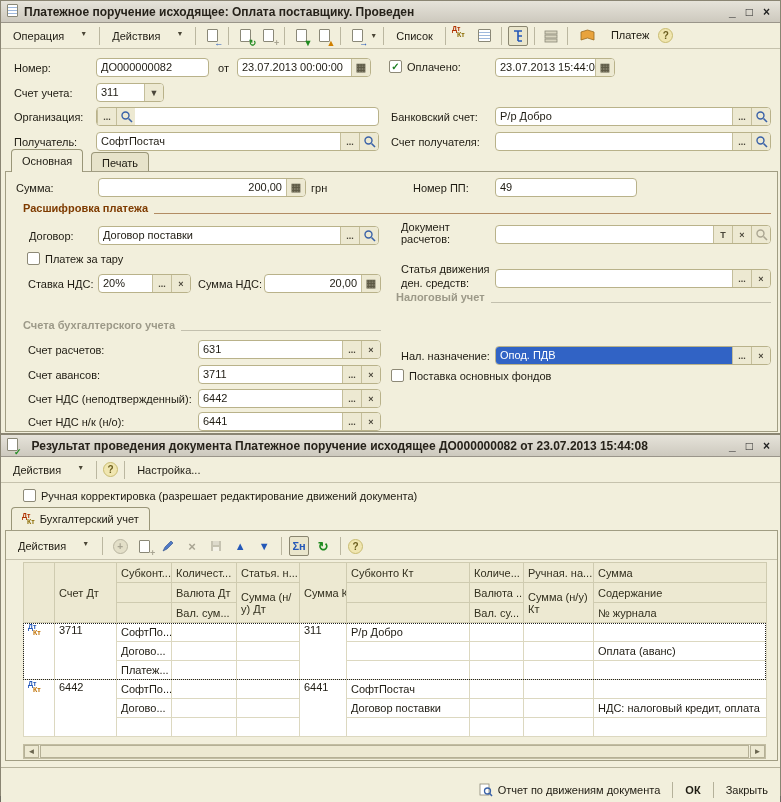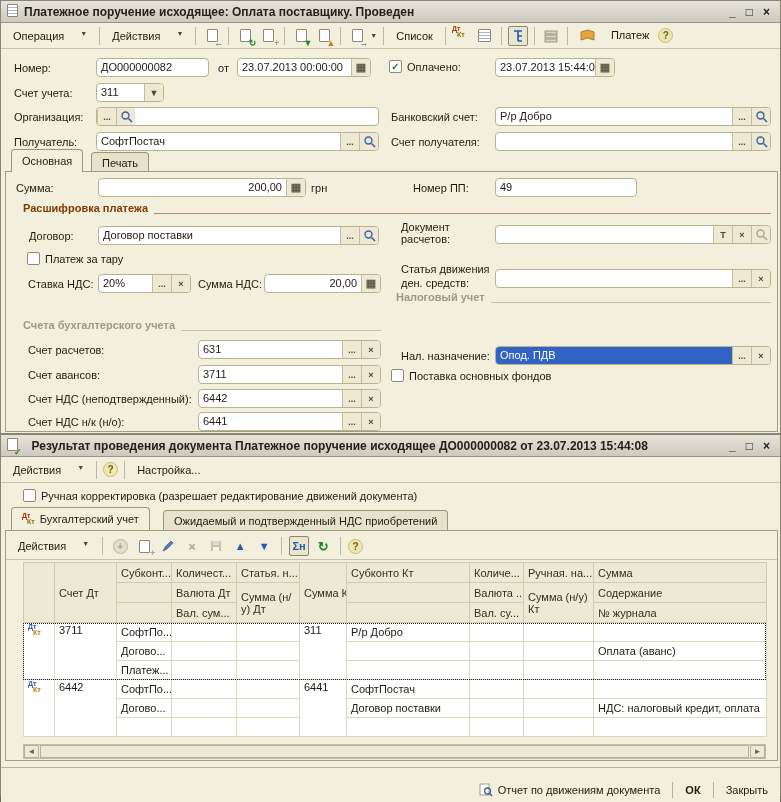--- a/index.html
+++ b/index.html
@@ -380,23 +380,20 @@
   </span>
 
   <div class="panel" style="left:4px;top:95px;width:773px;height:231px"></div>
   <span class="tab active" style="left:10px;top:72px">
     <span class="dtkt dtkt-tb">
         <span class="dt">Дт</span>
         <span class="kt">Кт</span>
       </span>
     <span>Бухгалтерский учет</span>
   </span>
-  <span class="tab" style="left:162px;top:75px">
-      <span>Ожидаемый и подтвержденный НДС приобретений</span>
-    </span>
 
   <div style="position:absolute;left:5px;top:96px;width:771px;height:229px;z-index:2">
     <div style="position:absolute;left:0;top:2px;right:0;height:27px;display:flex;align-items:center;gap:4px;padding:0 6px;border-bottom:1px solid #C6C2AD">
       <span class="tb-btn">
           <span>Действия</span>
           <span class="dd">▼</span>
         </span>
       <span class="tb-sep"></span>
       <span class="tb-ico">
           <span class="qcirc grayed" style="background:#E3DFC8;border-color:#B9B5A0;color:#A8A492">

